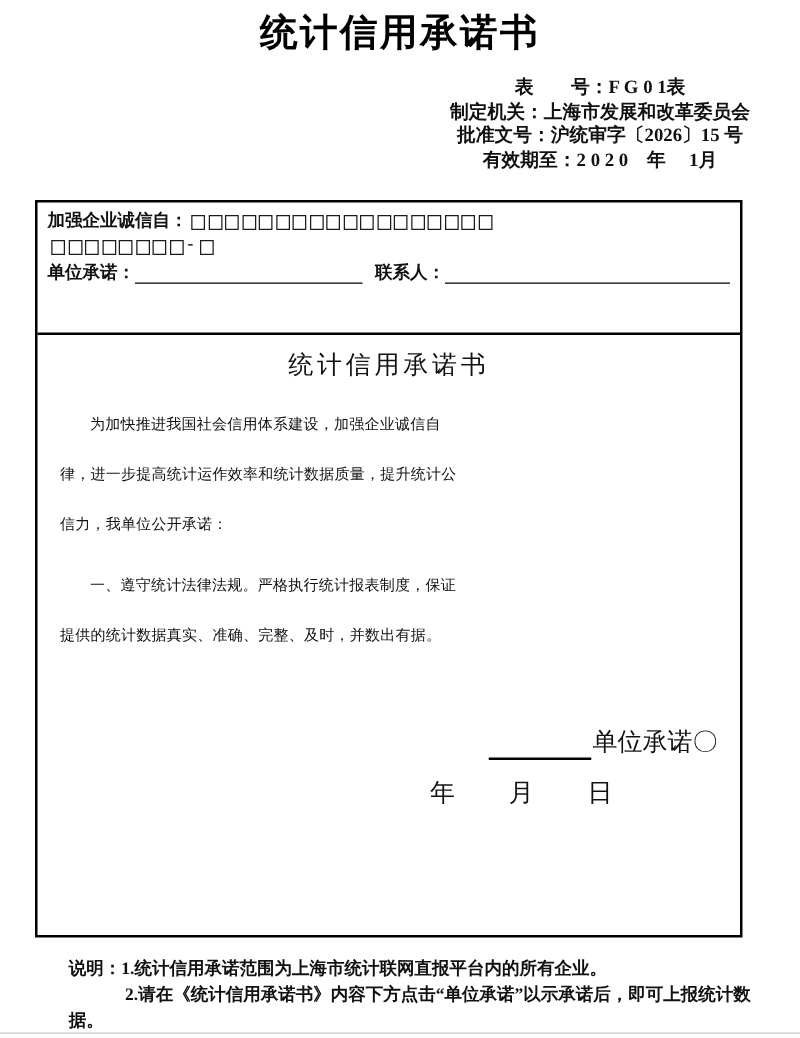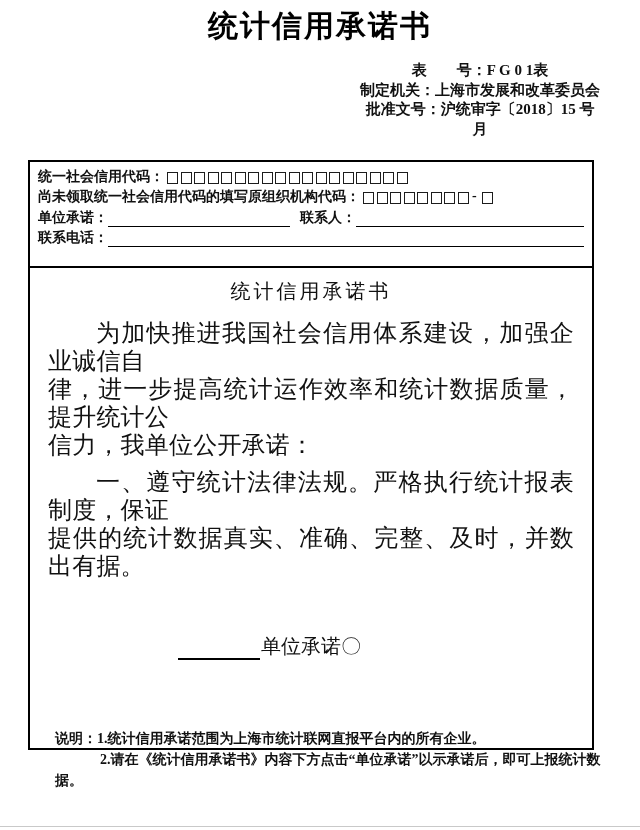--- a/index.html
+++ b/index.html
@@ -46,42 +46,42 @@
   .uline.fixed { flex:0 0 auto; width:182px; margin-right:10px; }
 
   .divider { border-top:2px solid #000; }
 
   
   .content-section { padding:4px 18px 0 18px; }
   .inner-title {
     text-align:center; font-size:20px; letter-spacing:3px; margin-top:6px;
   }
   .pledge-para {
-    font-size:24px; line-height:28px; text-indent:2em;
+    font-size:12px; line-height:40px; text-indent:2em;
     white-space:pre-wrap; text-align:justify; margin-top:9px;
     letter-spacing:0.2px;
     font-family:Liberation Serif, serif;
   }
   .pledge-para:first-of-type { margin-top:14px; }
 
   .commit-row {
-    display:flex; justify-content:center; align-items:flex-end;
-    margin-top:52px; margin-right:83px; font-size:20px; line-height:28px;
+    display:flex; justify-content:flex-end; align-items:flex-end;
+    margin-top:52px; font-size:20px; line-height:28px;
   }
   .commit-uline { width:82px; border-bottom:2px solid #000; height:24px; margin-right:1px; }
   .commit-circle { font-size:20px; }
 
   .date-row {
     text-align:right; margin-top:13px; margin-right:83px;
     font-size:20px; white-space:pre; letter-spacing:1px;
   }
 
   
   .notes {
-    position:absolute; top:728px; left:55px; width:560px;
+    position:absolute; top:765px; left:55px; width:560px;
     font-size:14px; font-weight:bold; line-height:21px;
   }
   .note-p { white-space:pre-wrap; }
   .note-p.indented { text-indent:45px;font-family:Liberation Serif, serif; }
 
   .page-bottom-edge {
     position:absolute; top:826px; left:0; width:640px;
     border-top:1px solid #c9c9c9;
   }
 </style>
@@ -93,69 +93,66 @@
 <div class="meta-block">
   <div class="meta-row">
     <span>表　　号：F G 0 1</span>
     <span>表</span>
   </div>
   <div class="meta-row">
     <span>制定机关：上海市发展和改革委员会</span>
     <span></span>
   </div>
   <div class="meta-row">
-    <span>批准文号：沪统审字〔2018〕15 号</span>
+    <span>批准文号：沪统审字〔2026〕15 号</span>
     <span></span>
   </div>
   <div class="meta-row">
+    <span>有效期至：2 0 2 0　年　 1</span>
     <span>月</span>
   </div>
 </div>
 
 <div class="main-box">
 
   <div class="info-section">
     <div class="info-line">
-      <span class="label">统一社会信用代码：</span>
+      <span class="label">加强企业诚信自：</span>
       <span class="boxes"><span class="sq"></span><span class="sq"></span><span class="sq"></span><span class="sq"></span><span class="sq"></span><span class="sq"></span><span class="sq"></span><span class="sq"></span><span class="sq"></span><span class="sq"></span><span class="sq"></span><span class="sq"></span><span class="sq"></span><span class="sq"></span><span class="sq"></span><span class="sq"></span><span class="sq"></span><span class="sq"></span></span>
     </div>
     <div class="info-line">
-      <span class="label">尚未领取统一社会信用代码的填写原组织机构代码：</span>
       <span class="boxes"><span class="sq"></span><span class="sq"></span><span class="sq"></span><span class="sq"></span><span class="sq"></span><span class="sq"></span><span class="sq"></span><span class="sq"></span></span>
       <span class="dash">-</span>
       <span class="boxes"><span class="sq"></span></span>
     </div>
     <div class="info-line">
       <span class="label">单位承诺：</span>
       <span class="uline fixed"></span>
       <span class="label">联系人：</span>
-      <span class="uline fill"></span>
-    </div>
-    <div class="info-line">
-      <span class="label">联系电话：</span>
       <span class="uline fill"></span>
     </div>
   </div>
 
   <div class="divider"></div>
 
   <div class="content-section">
     <div class="inner-title">统计信用承诺书</div>
     <p class="pledge-para">为加快推进我国社会信用体系建设，加强企业诚信自
 律，进一步提高统计运作效率和统计数据质量，提升统计公
 信力，我单位公开承诺：</p>
     <p class="pledge-para">一、遵守统计法律法规。严格执行统计报表制度，保证
 提供的统计数据真实、准确、完整、及时，并数出有据。</p>
 
     <div class="commit-row">
       <span class="commit-uline"></span>
       <span>单位承诺</span>
       <span class="commit-circle">〇</span>
     </div>
 
+    <div class="date-row">年　　月　　日</div>
   </div>
 
 </div>
 
 <div class="notes">
   <p class="note-p">说明：1.统计信用承诺范围为上海市统计联网直报平台内的所有企业。</p>
   <p class="note-p indented">2.请在《统计信用承诺书》内容下方点击“单位承诺”以示承诺后，即可上报统计数
 据。</p>
 </div>
 

